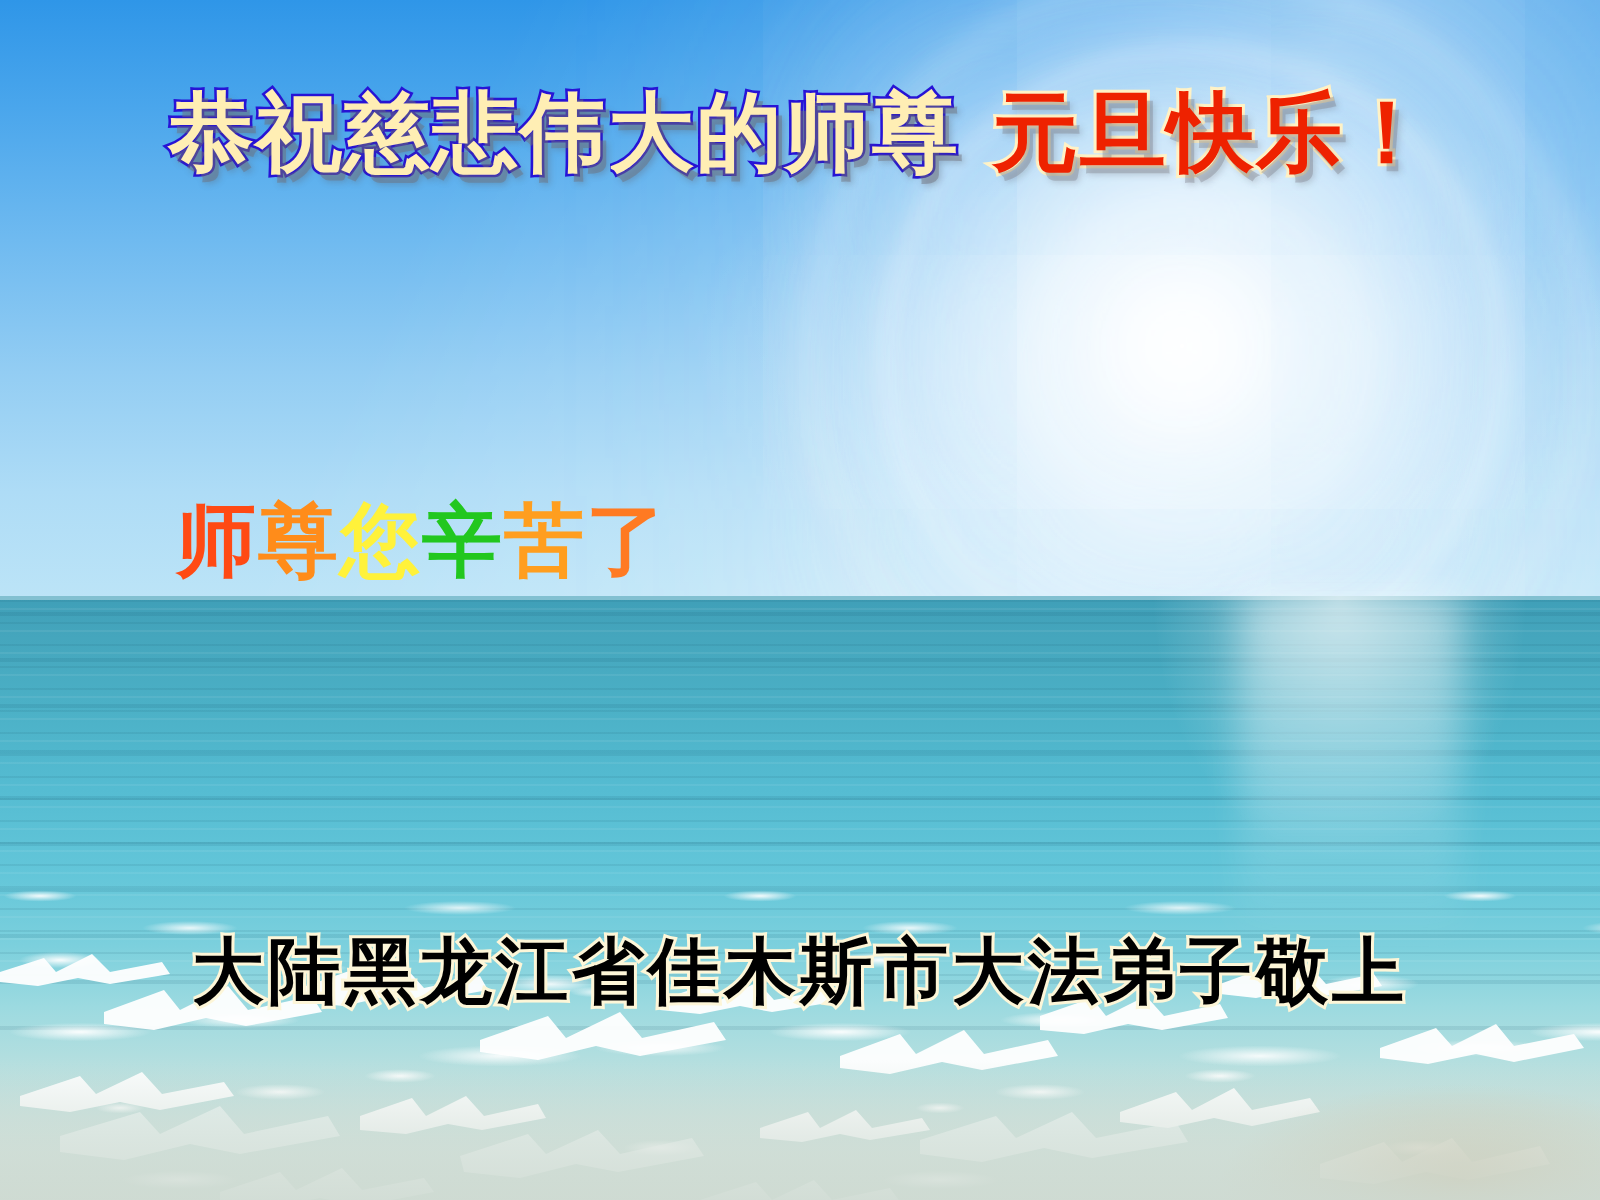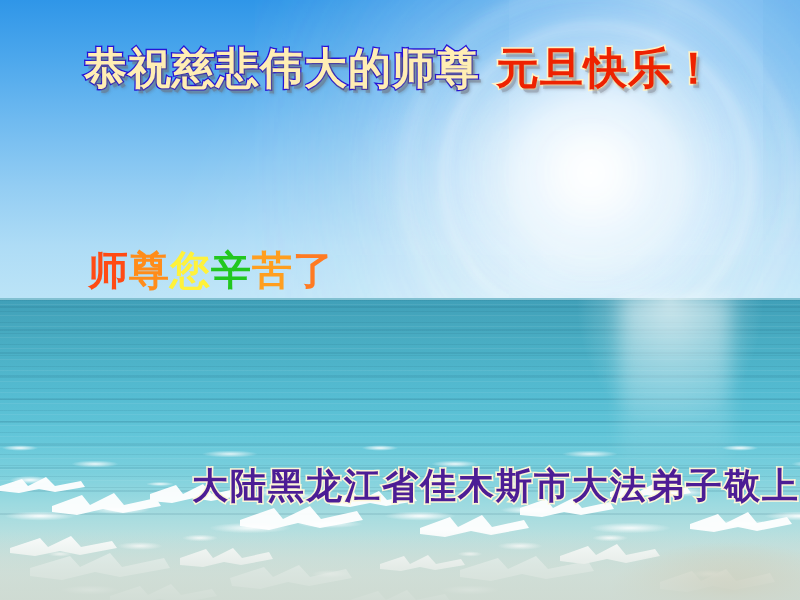--- a/index.html
+++ b/index.html
@@ -286,24 +286,24 @@
     font-weight: bold;
     letter-spacing: 1px;
     font-family: Liberation Serif, serif;
   }
   .midline span { display: inline-block; }
 
   .signline {
     position: absolute;
     width: 800px;
     left: 0;
-    text-align: right;
+    text-align: center;
     white-space: nowrap;
     font-weight: bold;
-    color: #4c1d95;
+    color: #000000;
     font-family: "DejaVu Serif", "Liberation Serif", serif;
     -webkit-text-stroke: 3px #FDF6D8;
     paint-order: stroke fill;
   }
   .sign-1 {
     top: 462px;
     font-size: 36px;
     letter-spacing: 2px;
   }
   .sign-2 {

